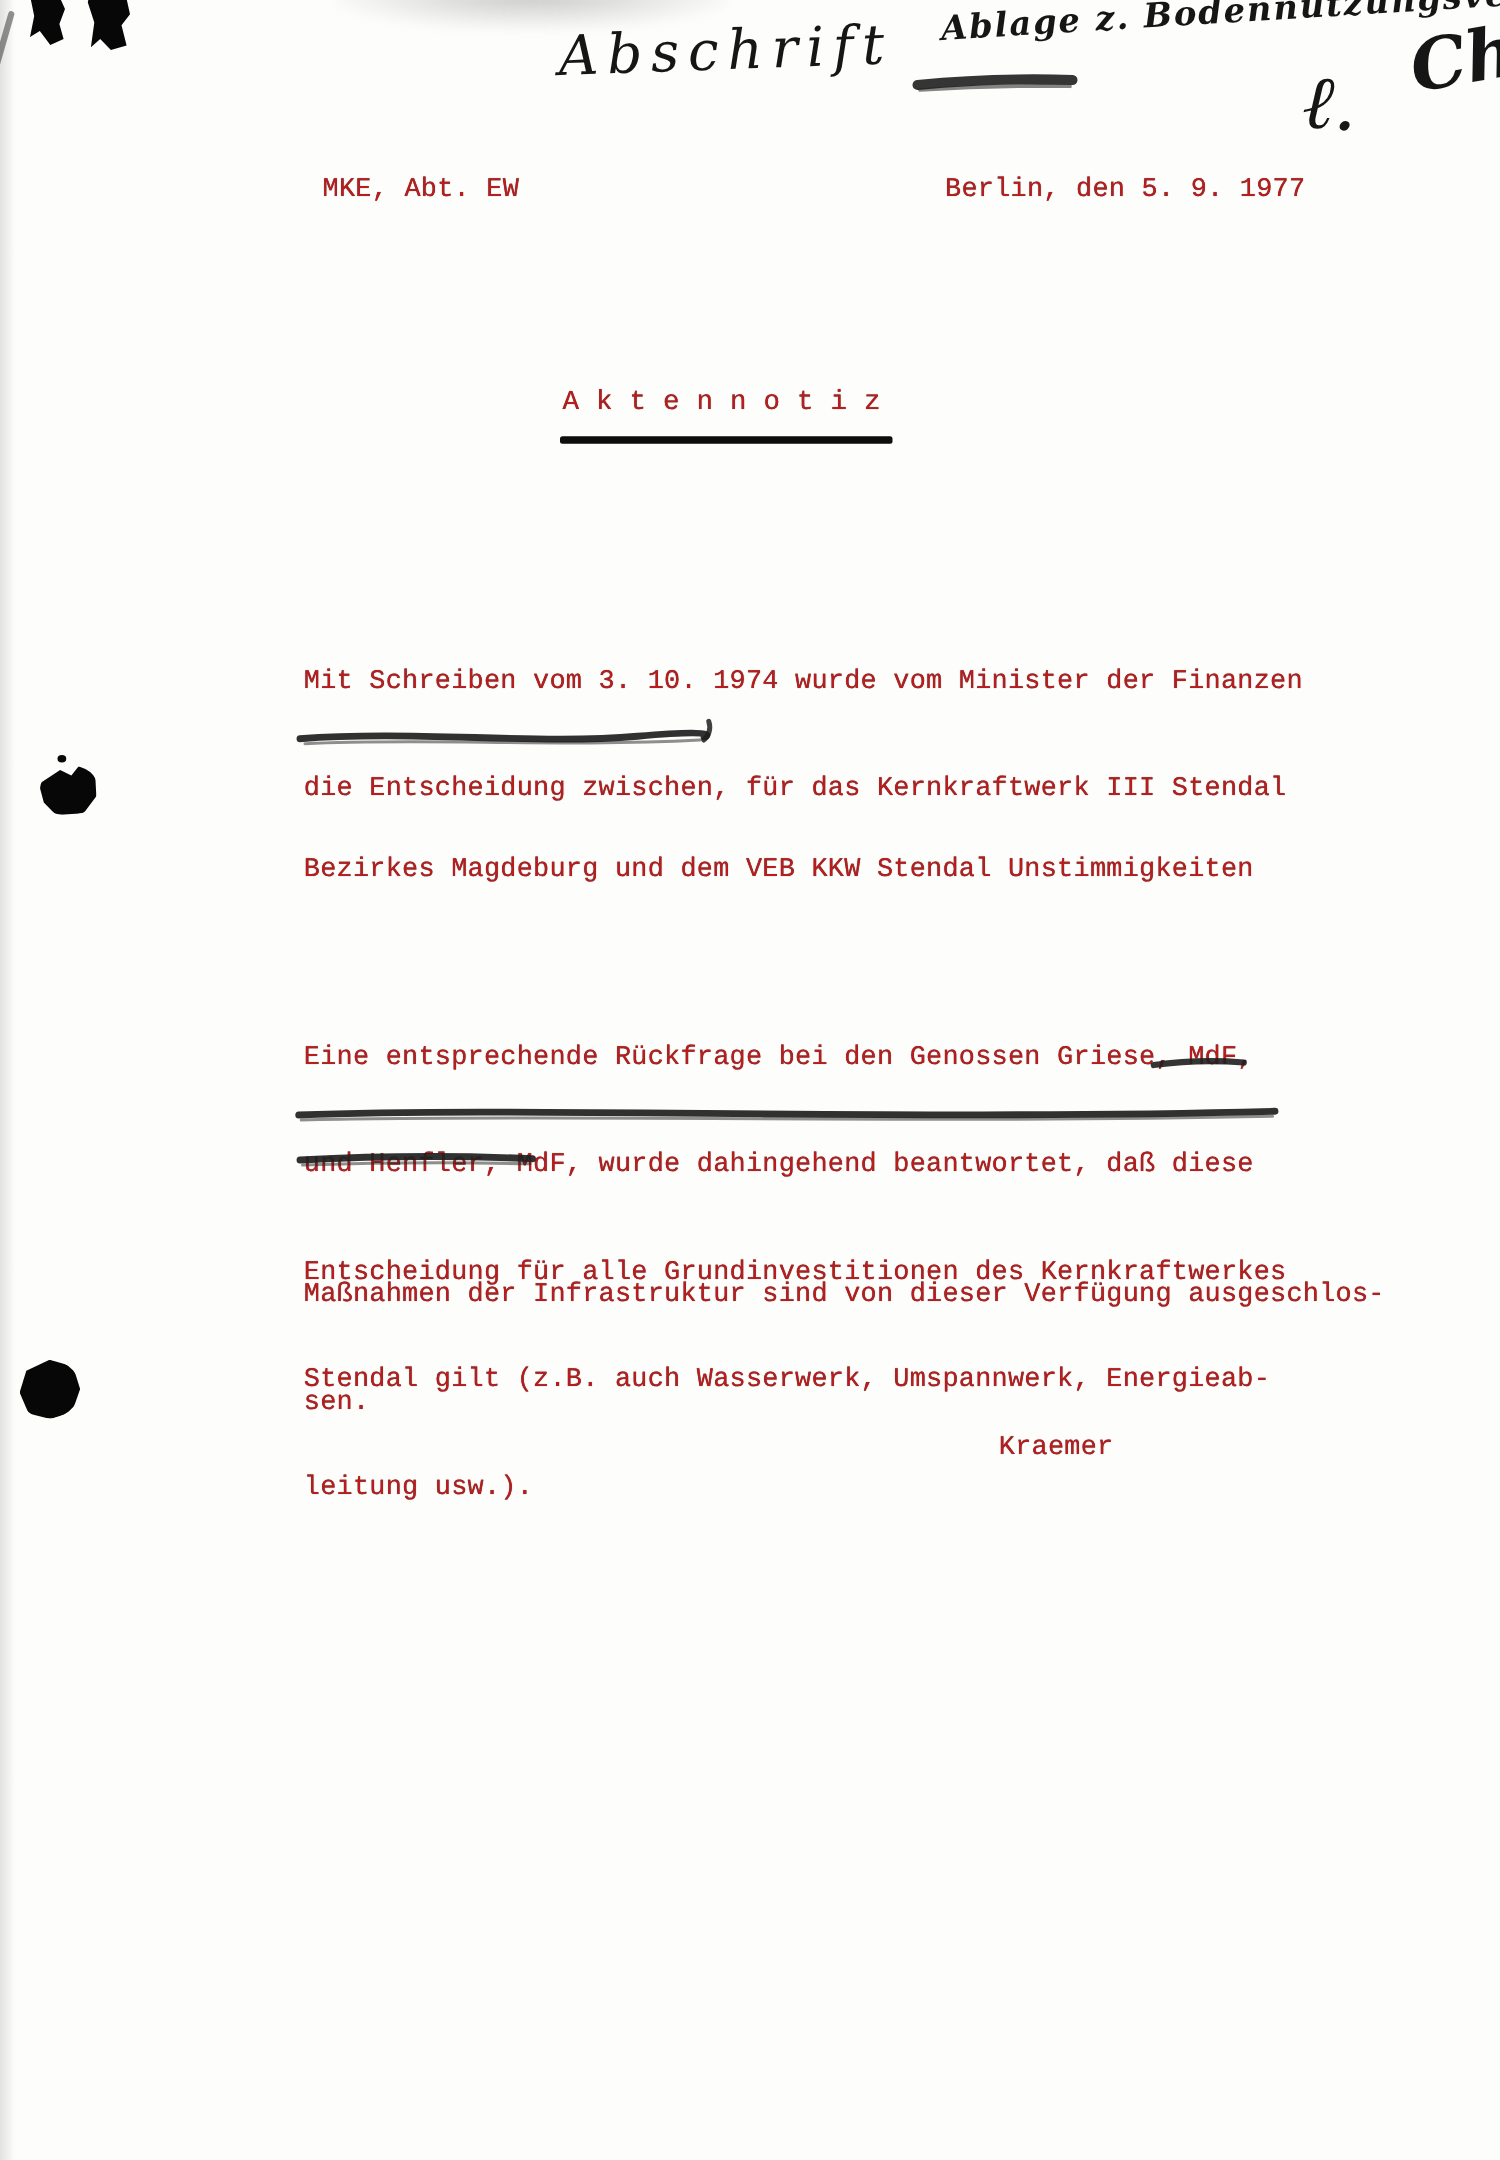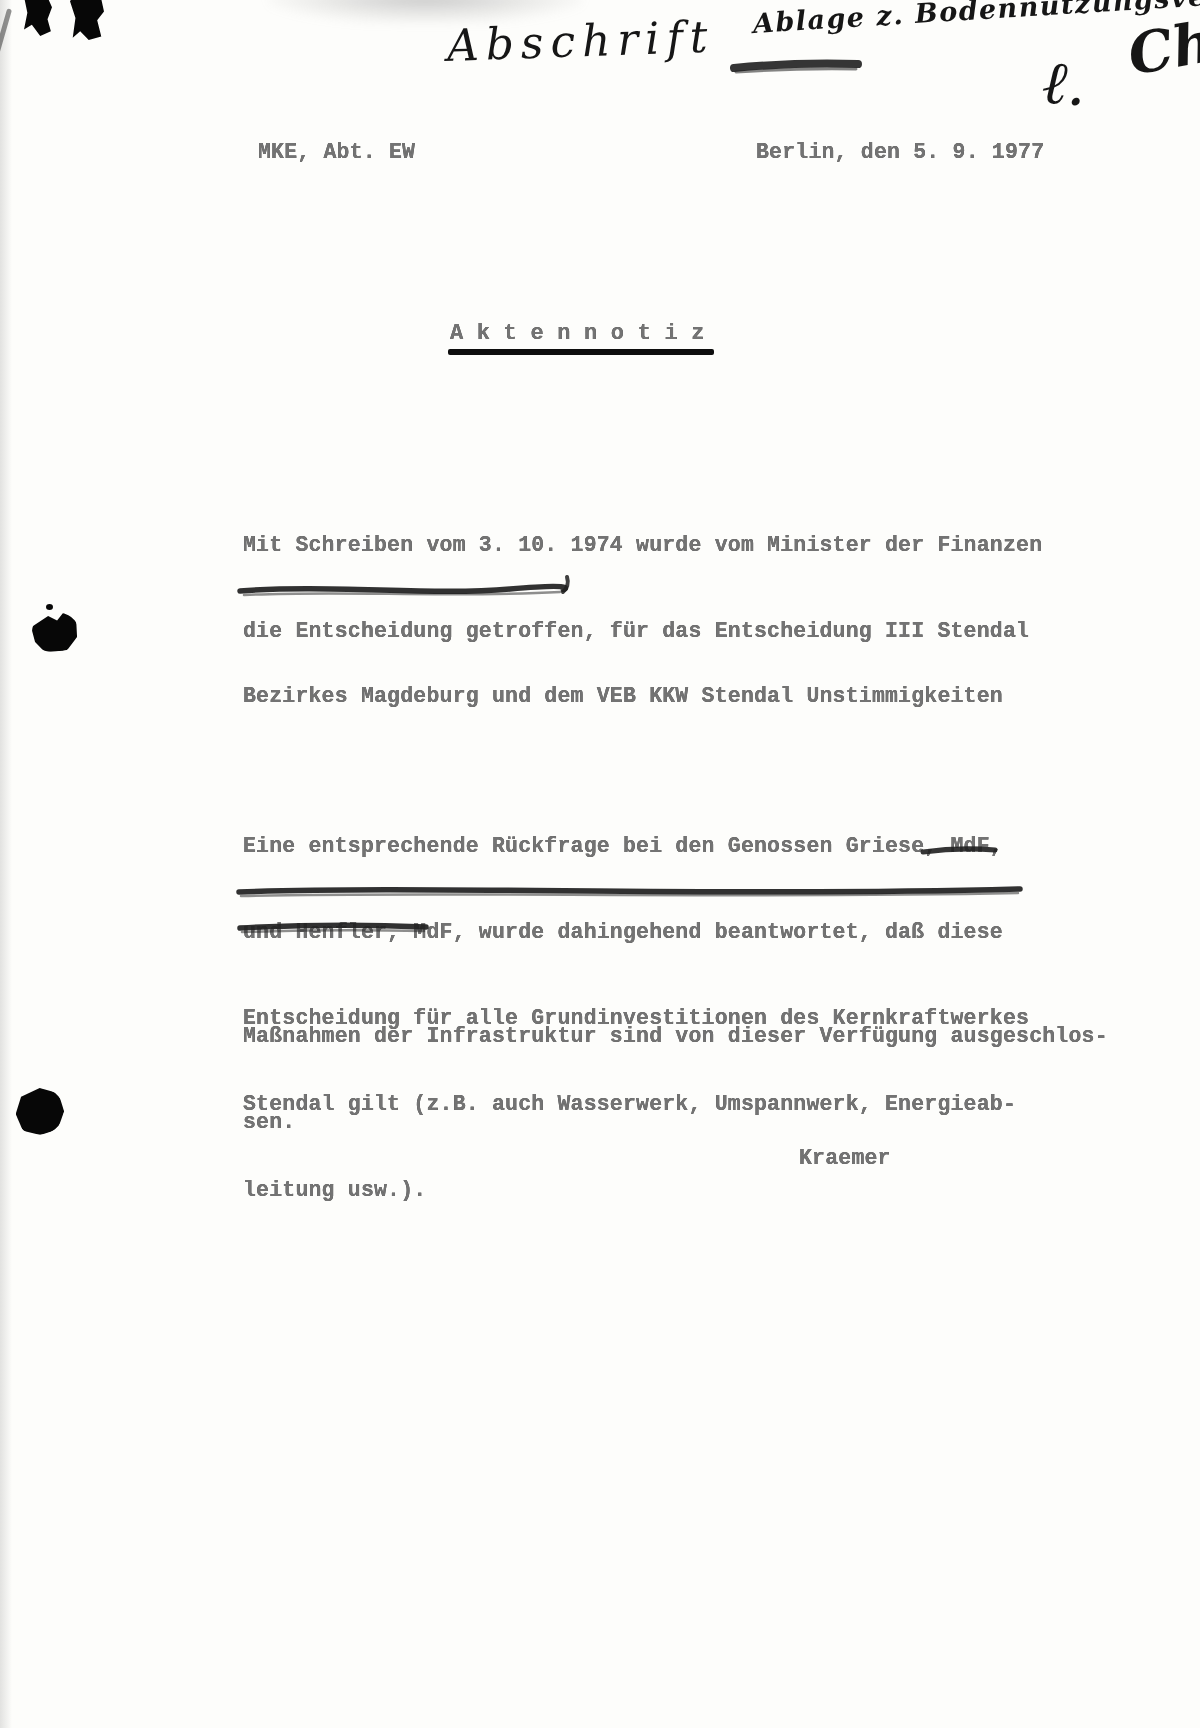--- a/index.html
+++ b/index.html
@@ -2,21 +2,21 @@
 <html><head>
 <meta charset="utf-8">
 <style>
   html,body { margin:0; padding:0; background:#e8e8e6; }
   #page {
     position:relative; width:1200px; height:1728px;
     background:#fdfdfb; overflow:hidden; margin:0 auto;
     font-family:"Liberation Mono", monospace;
   }
   .typed {
-    position:absolute; color:#737373; font-size:21.5px; font-weight:700;
+    position:absolute; color:#b91c1c; font-size:21.5px; font-weight:400;
     letter-spacing:0.2px; text-shadow:0 0 0.6px rgba(20,20,20,.85);
     white-space:pre;
   }
   .tline { height:38px; line-height:38px; white-space:pre; }
   .hand {
     position:absolute; color:#161616;
     font-family:"DejaVu Serif", serif; font-style:italic; white-space:pre;
   }
   .title-underline {
     position:absolute; left:448px; top:349px; width:266px; height:6px;
@@ -61,26 +61,26 @@
   <div class="note-clip">
     <div class="hand" style="left:446px; top:20px; font-size:44px; letter-spacing:7px; transform:rotate(-2deg); transform-origin:left top;">Abschrift</div>
     <div class="hand" style="left:752px; top:8px; font-size:27px; font-weight:bold; letter-spacing:1.5px; transform:rotate(-3.5deg); transform-origin:left top;">Ablage z. Bodennutzungsvertrag</div>
     <div class="hand" style="left:1042px; top:48px; font-size:60px; transform:rotate(3deg);">ℓ.</div>
     <div class="hand" style="left:1128px; top:12px; font-size:56px; font-weight:bold; transform:rotate(-10deg);">Chr</div>
   </div>
 
   <div class="typed tline" style="left:258px; top:133px;">MKE, Abt. EW</div>
   <div class="typed tline" style="left:756px; top:133px;">Berlin, den 5. 9. 1977</div>
 
-  <div class="typed tline" style="left:450px; top:303px; font-size:22px;margin-top:12px;">A k t e n n o t i z</div>
+  <div class="typed tline" style="left:450px; top:303px; font-size:22px;">A k t e n n o t i z</div>
   <div class="title-underline"></div>
 
   <div class="typed" style="left:243px; top:478px;">
     <div class="tline">Mit Schreiben vom 3. 10. 1974 wurde vom Minister der Finanzen</div>
-    <div class="tline">die Entscheidung getroffen, für das Entscheidung III Stendal</div>
+    <div class="tline">die Entscheidung zwischen, für das Kernkraftwerk III Stendal</div>
   </div>
 
   <div class="typed" style="left:243px; top:629px;">
     <div class="tline">Bezirkes Magdeburg und dem VEB KKW Stendal Unstimmigkeiten</div>
   </div>
 
   <div class="typed" style="left:243px; top:779px;">
     <div class="tline">Eine entsprechende Rückfrage bei den Genossen Griese, MdF,</div>
     <div class="tline">und Henfler, MdF, wurde dahingehend beantwortet, daß diese</div>
     <div class="tline">Entscheidung für alle Grundinvestitionen des Kernkraftwerkes</div>

